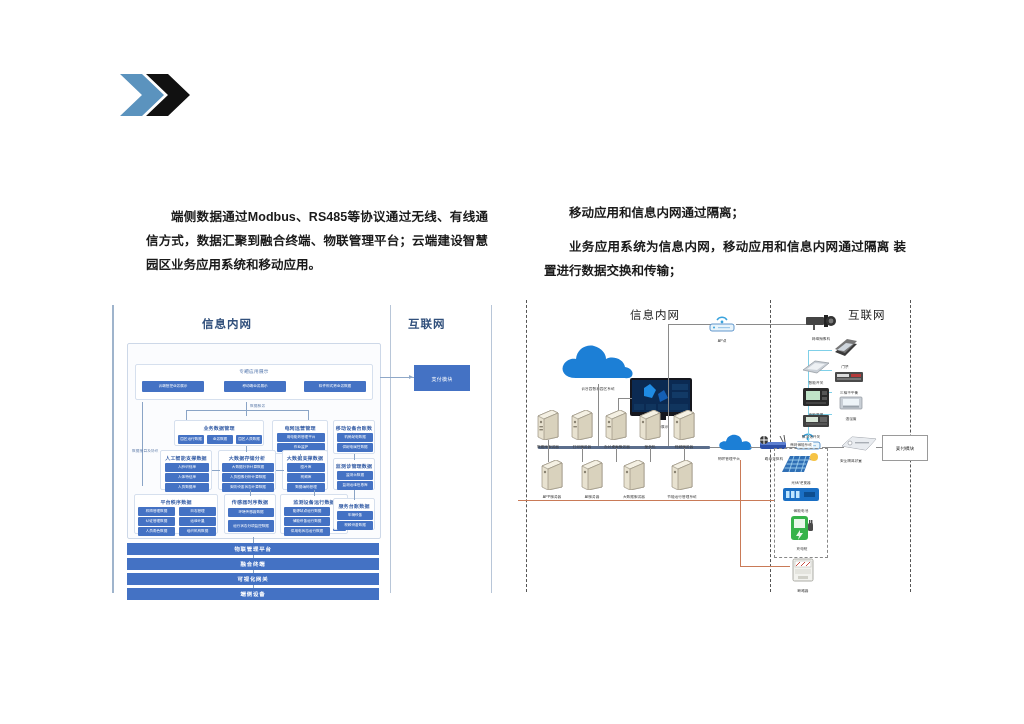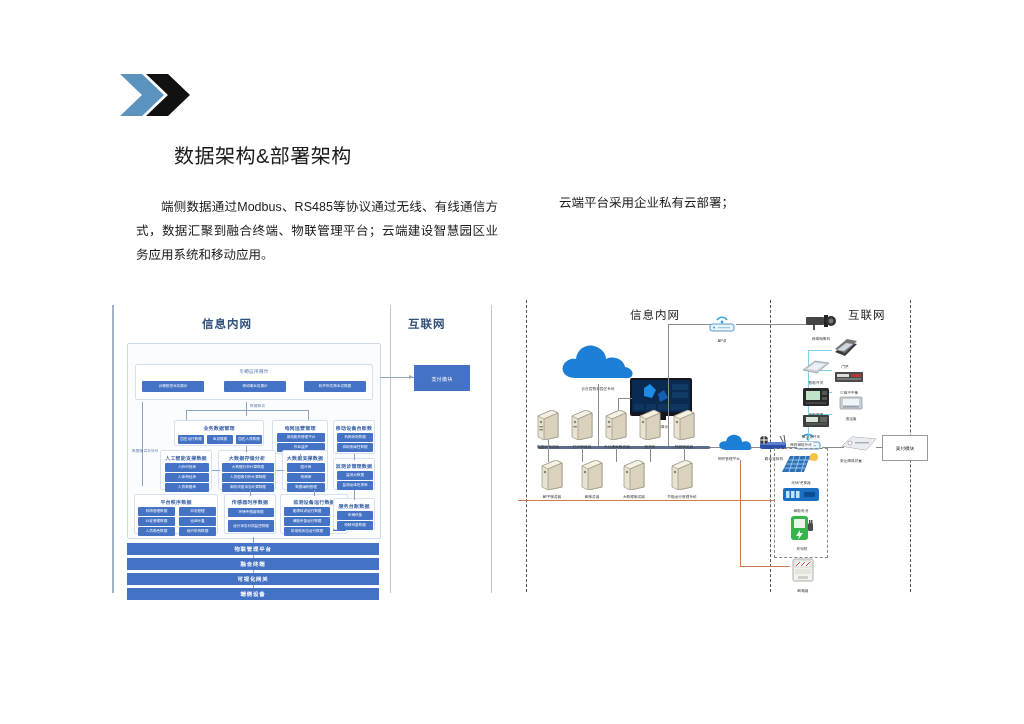--- a/index.html
+++ b/index.html
@@ -23,21 +23,21 @@
     position:absolute;left:174px;top:140px;
     font-size:20px;letter-spacing:.5px;color:#1a1a1a;
     font-weight:400;white-space:nowrap;
   }
 
   
   .para{
     position:absolute;font-size:12.5px;line-height:1.9;
     color:#1a1a1a;text-align:justify;
   }
-  .para p{margin:0;}
+  .para p{margin:10px;font-weight:bold;}
   .para .ind{text-indent:2em;}
   .para-left{left:136px;top:196px;width:362px;}
   .para-right{left:534px;top:192px;width:382px;}
 
   
   
   
   .diagram-left{
     position:absolute;left:112px;top:305px;width:380px;height:288px;
   }
@@ -147,27 +147,27 @@
 
 <div class="page">
 
   <div class="logo">
     <svg width="72" height="42" viewBox="0 0 72 42" xmlns="http://www.w3.org/2000/svg">
       <polygon points="0,0 22,0 44,21 22,42 0,42 22,21" fill="#5B93BE"></polygon>
       <polygon points="26,0 48,0 70,21 48,42 26,42 48,21" fill="#111111"></polygon>
     </svg>
   </div>
 
-  <div class="title">数据架构&amp;部署架构</div>
 
   <div class="para para-left">
     <p class="ind">端侧数据通过Modbus、RS485等协议通过无线、有线通信方式，数据汇聚到融合终端、物联管理平台；云端建设智慧园区业务应用系统和移动应用。</p>
   </div>
   <div class="para para-right">
-    <p class="ind">云端平台采用企业私有云部署；</p>
+    <p class="ind">移动应用和信息内网通过隔离；</p>
+    <p class="ind">业务应用系统为信息内网，移动应用和信息内网通过隔离 装置进行数据交换和传输；</p>
   </div>
 
   <div class="diagram-left">
 
     <div class="dl-edge"></div>
     <div class="dl-div1"></div>
     <div class="dl-div2"></div>
 
     <div class="dl-zone-a">信息内网</div>
     <div class="dl-zone-b">互联网</div>

